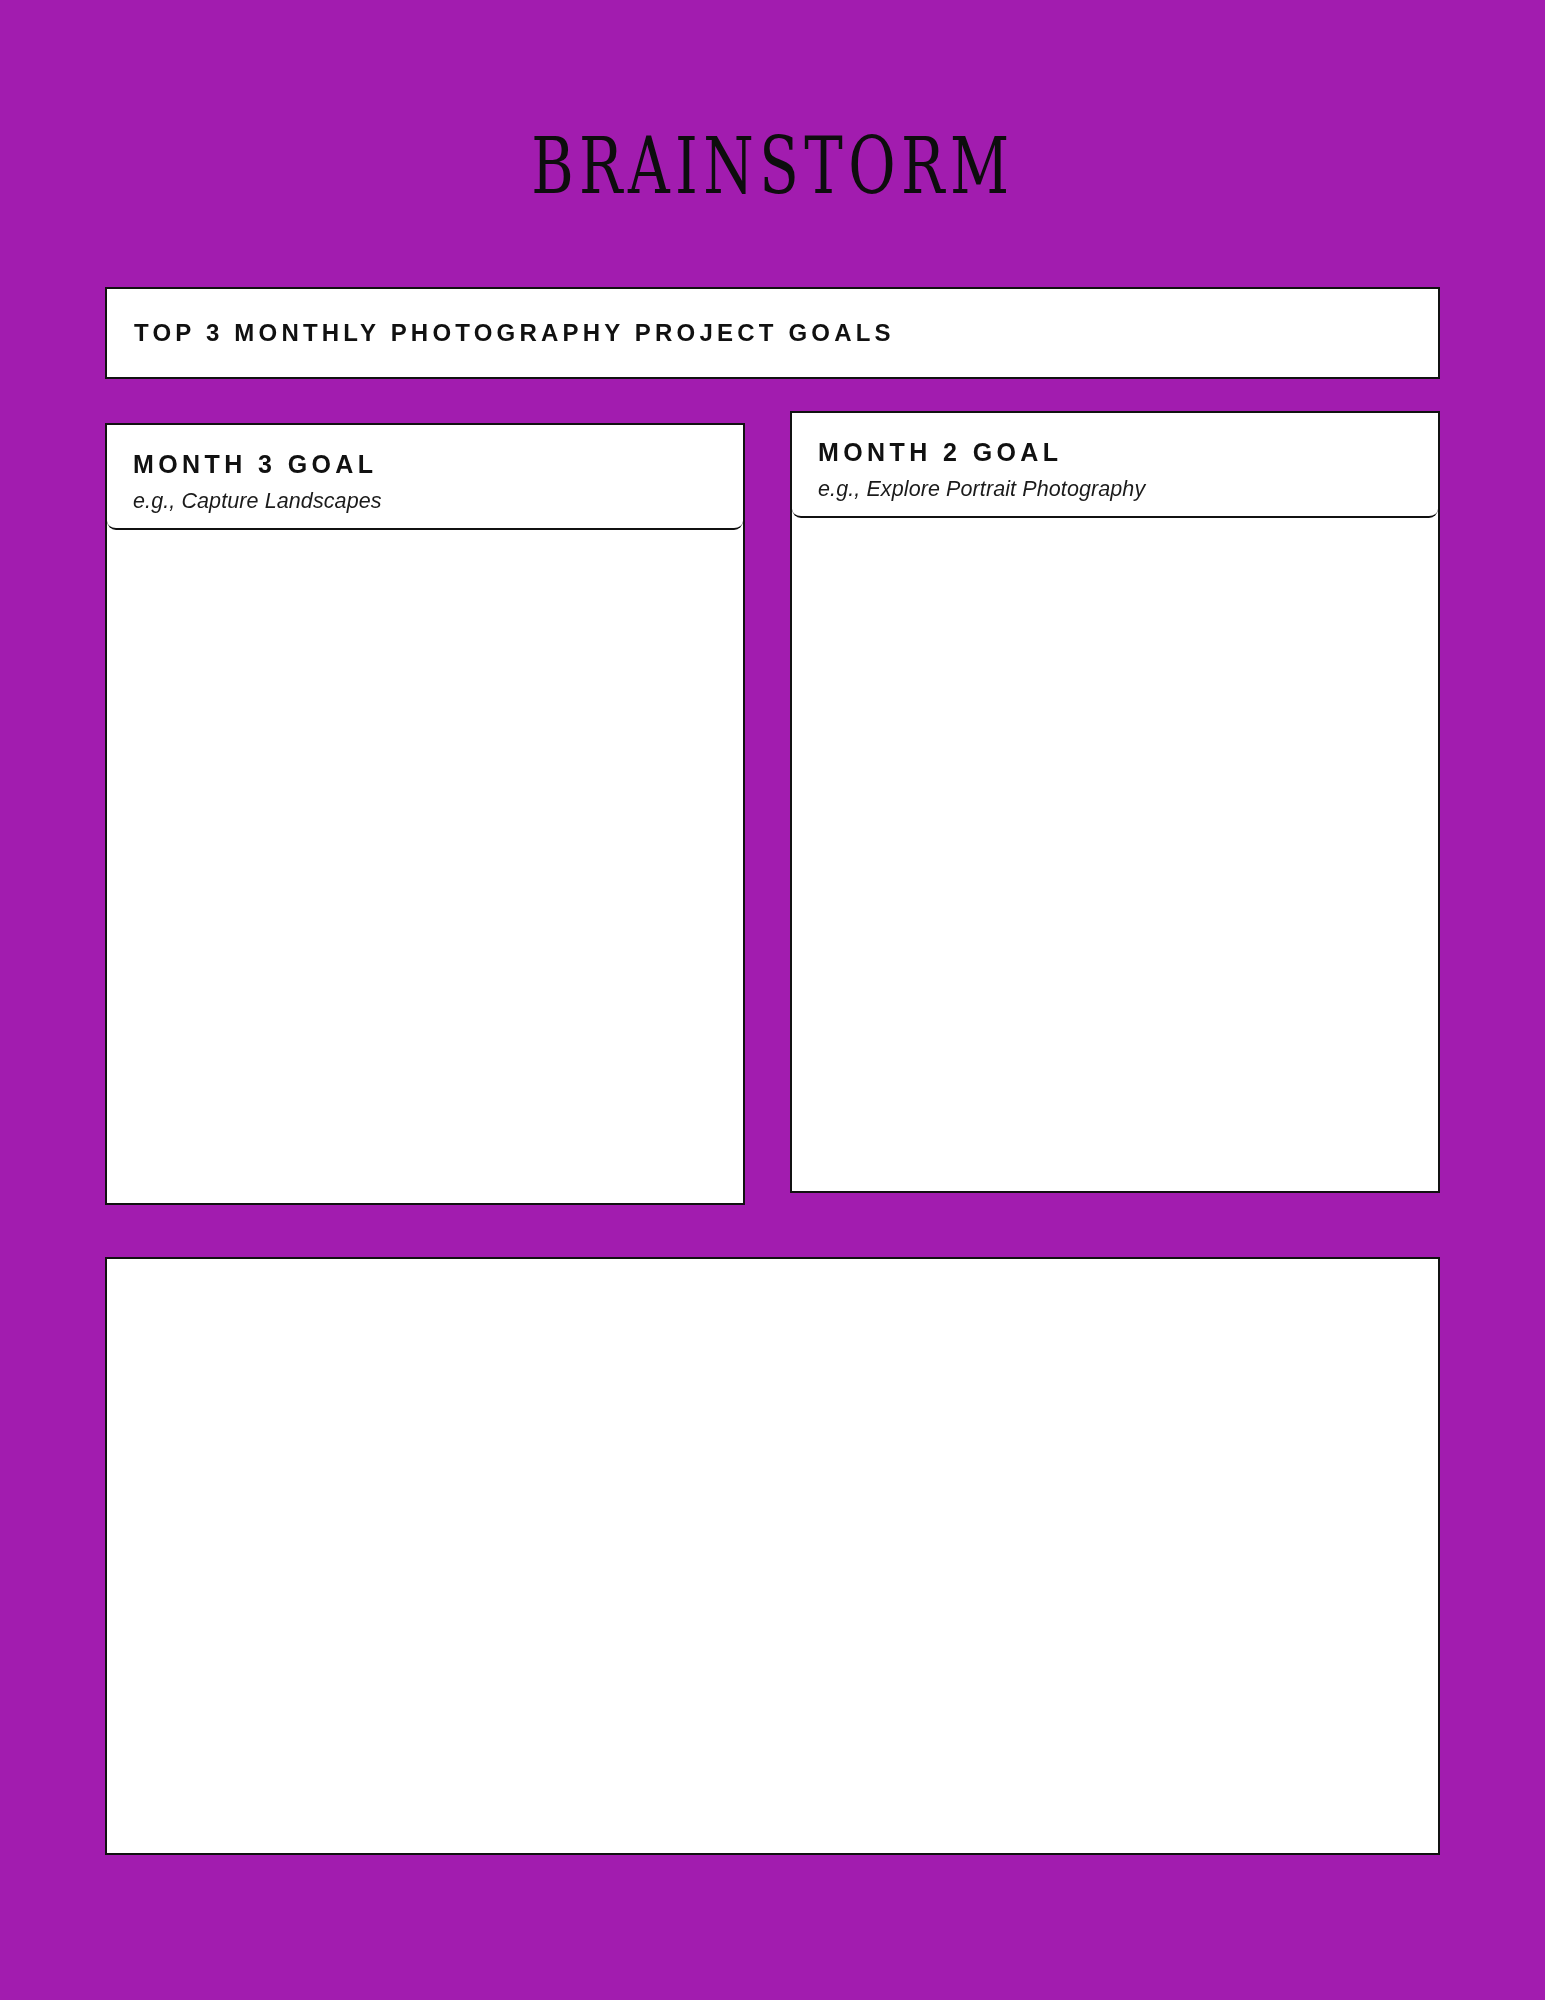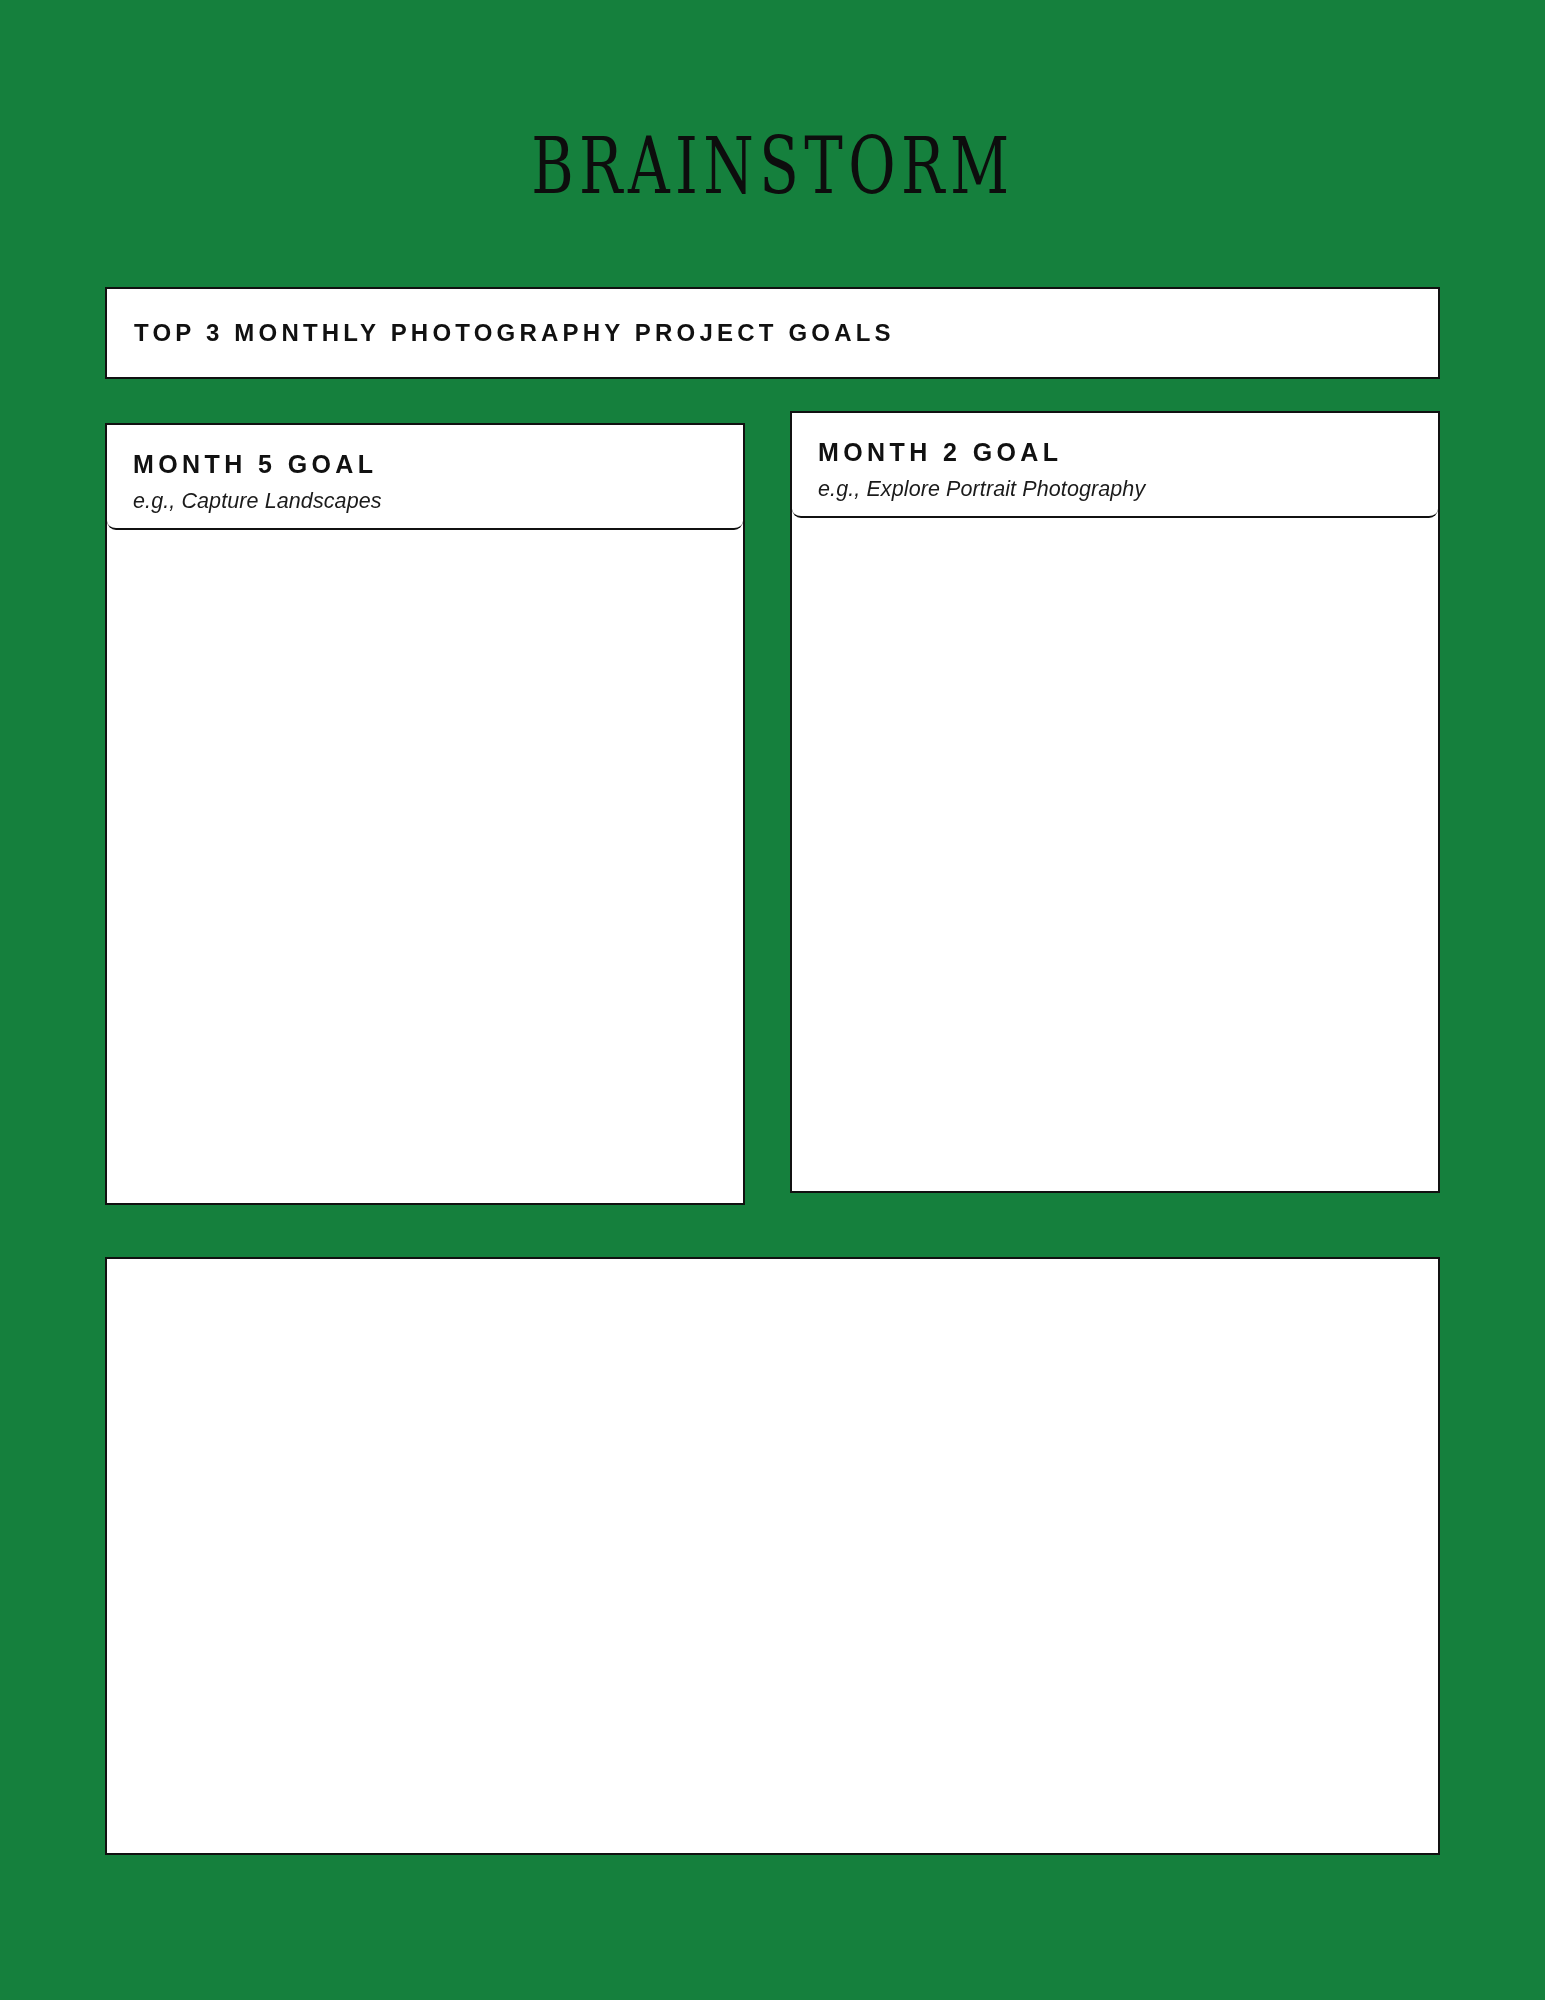--- a/index.html
+++ b/index.html
@@ -13,21 +13,21 @@
     height: 2000px;
     position: relative;
     font-family: "Liberation Sans", sans-serif;
     color: #141414;
     -webkit-font-smoothing: antialiased;
   }
 
   .page {
     position: absolute;
     inset: 0;
-    background: #15803d;
+    background: #a21caf;
     overflow: hidden;
   }
 
   
   .title-wrap {
     position: absolute;
     left: 0;
     top: 78px;
     width: 1545px;
     text-align: center;
@@ -155,21 +155,21 @@
   </div>
 
   <div class="card" id="header-banner">
     <div class="card-head">
       <div class="head-title">TOP 3 MONTHLY PHOTOGRAPHY PROJECT GOALS</div>
     </div>
   </div>
 
   <div class="card" id="month1-card">
     <div class="card-head with-rule">
-      <div class="head-title">MONTH 5 GOAL</div>
+      <div class="head-title">MONTH 3 GOAL</div>
       <div class="head-hint">e.g., Capture Landscapes</div>
     </div>
     <div class="write-area"></div>
   </div>
 
   <div class="card" id="month2-card">
     <div class="card-head with-rule">
       <div class="head-title">MONTH 2 GOAL</div>
       <div class="head-hint">e.g., Explore Portrait Photography</div>
     </div>

